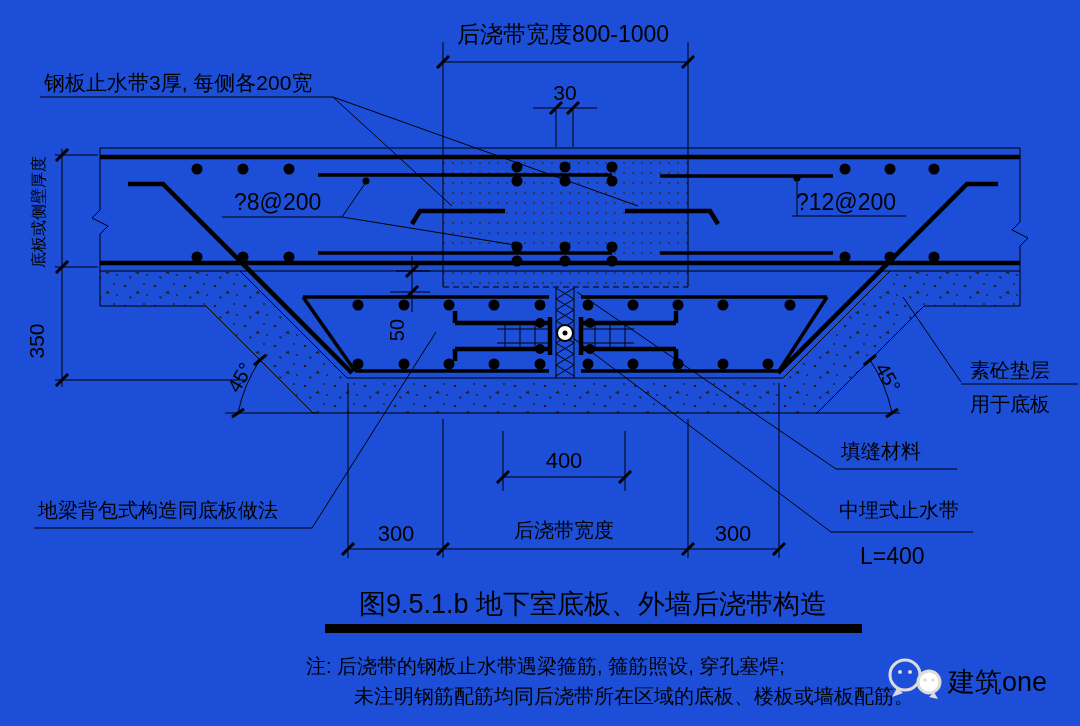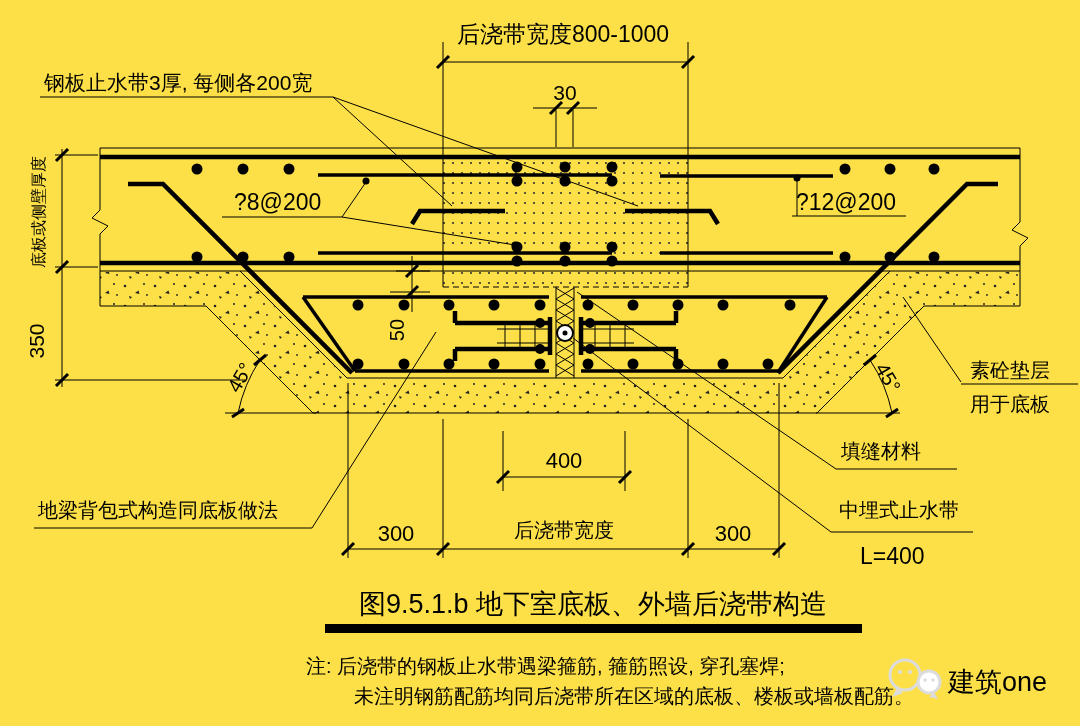--- a/index.html
+++ b/index.html
@@ -1,16 +1,16 @@
 <!DOCTYPE html>
 <html><head>
 <meta charset="utf-8">
 <style>
   html,body{margin:0;padding:0;background:#fff;}
-  .canvas{position:relative;width:1080px;height:726px;background:#fde047;overflow:hidden;
+  .canvas{position:relative;width:1080px;height:726px;background:#1d4ed8;overflow:hidden;
           font-family:"Liberation Sans","DejaVu Sans",sans-serif;}
   svg{display:block;}
   svg text{font-family:"Liberation Sans","DejaVu Sans",sans-serif;fill:#000;}
   .thin{stroke:#000;stroke-width:1;fill:none;}
   .bar{stroke:#000;stroke-width:3.5;fill:none;}
   .bar4{stroke:#000;stroke-width:4.5;fill:none;}
   .tick{stroke:#000;stroke-width:3;fill:none;}
   .dashed{stroke:#000;stroke-width:1;stroke-dasharray:6 4;fill:none;}
 </style>
 </head>

